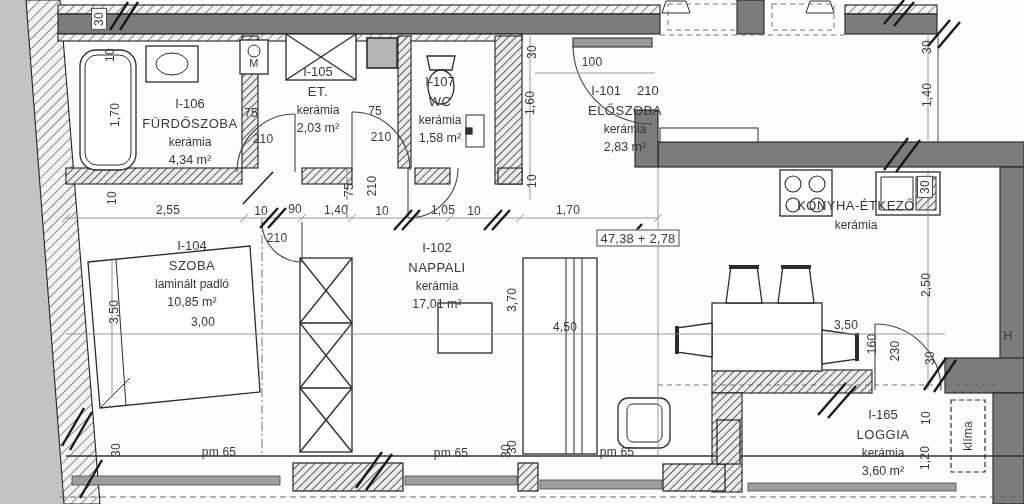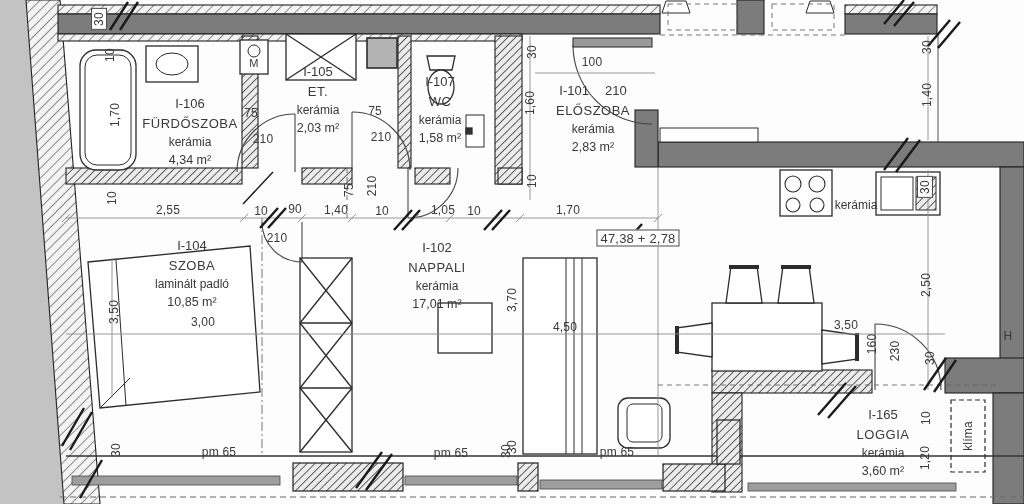--- a/index.html
+++ b/index.html
@@ -235,36 +235,37 @@
     <div class="nm">ET.</div>
     <div class="fl">kerámia</div>
     <div class="ar">2,03 m²</div>
   </div>
   <div class="room" style="left:440px;top:72px">
     <div class="id">I-107</div>
     <div class="nm">WC</div>
     <div class="fl">kerámia</div>
     <div class="ar">1,58 m²</div>
   </div>
-  <div class="room" style="left:593px;top:81px">
+  <div class="room" style="left:625px;top:81px">
     <div class="idrow">
       <span class="id">I-101</span>
       <span class="id">210</span>
     </div>
     <div class="nm">ELŐSZOBA</div>
     <div class="fl">kerámia</div>
     <div class="ar">2,83 m²</div>
   </div>
   <div class="room" style="left:437px;top:238px">
     <div class="id">I-102</div>
     <div class="nm">NAPPALI</div>
     <div class="fl">kerámia</div>
     <div class="ar">17,01 m²</div>
   </div>
   <div class="room" style="left:856px;top:196px">
+    <div class="nm">KONYHA-ÉTKEZŐ</div>
     <div class="fl">kerámia</div>
   </div>
   <div class="room" style="left:192px;top:236px">
     <div class="id">I-104</div>
     <div class="nm">SZOBA</div>
     <div class="fl">laminált padló</div>
     <div class="ar">10,85 m²</div>
   </div>
   <div class="room" style="left:883px;top:405px">
     <div class="id">I-165</div>

